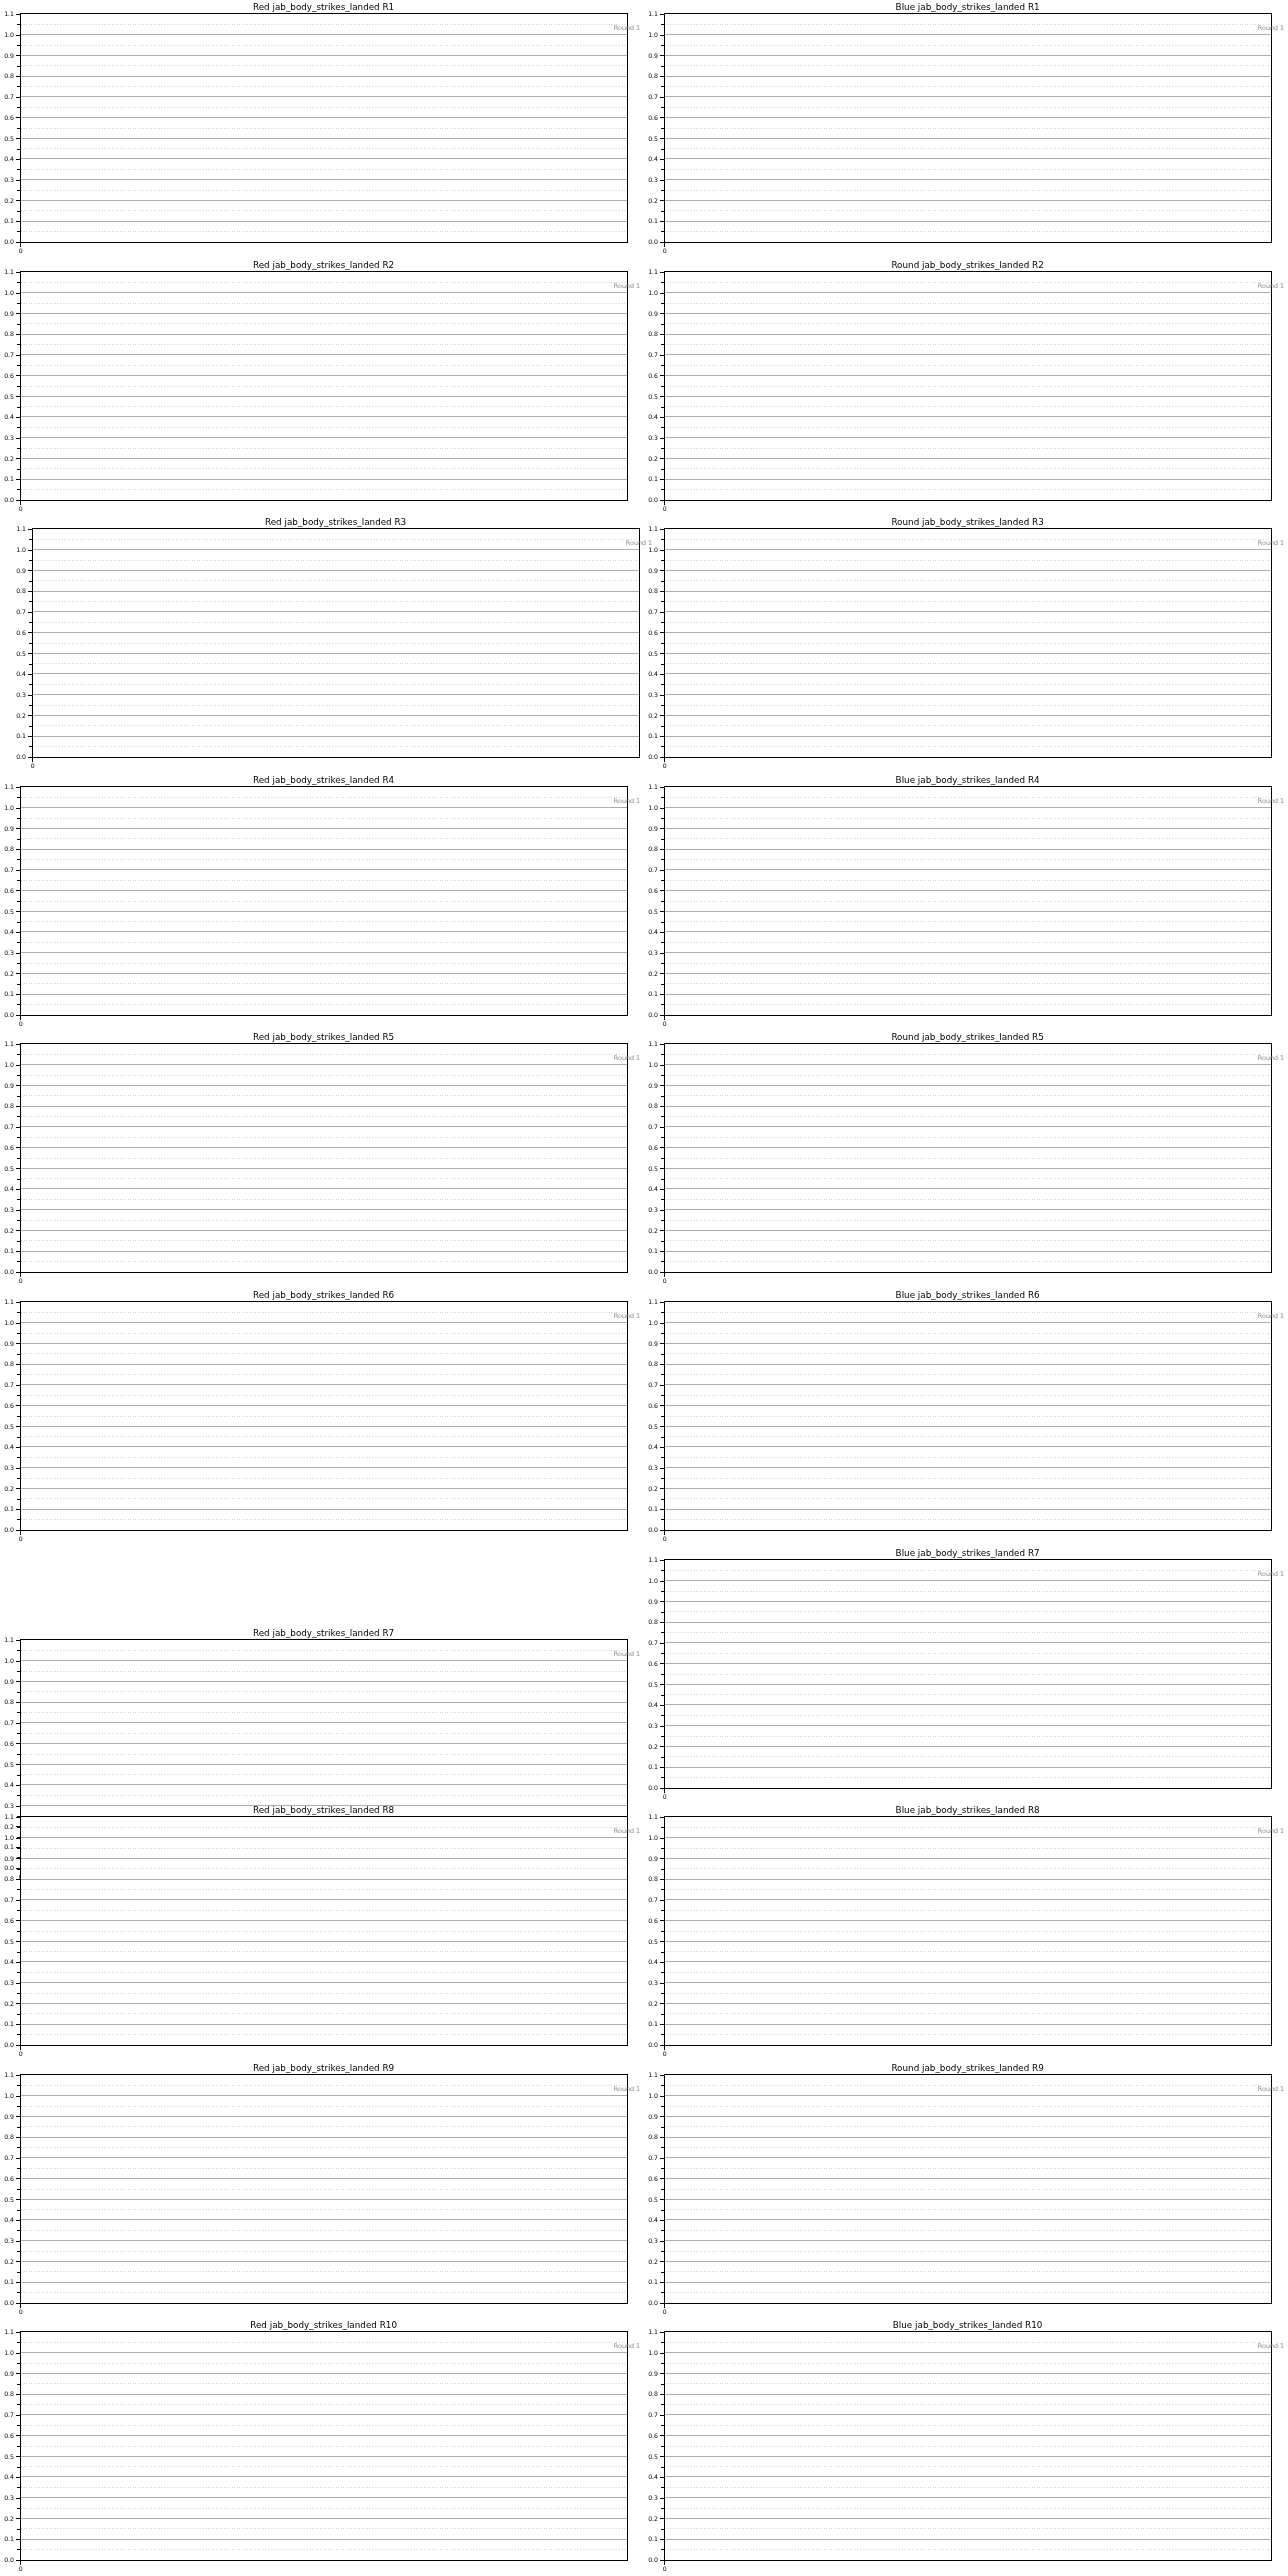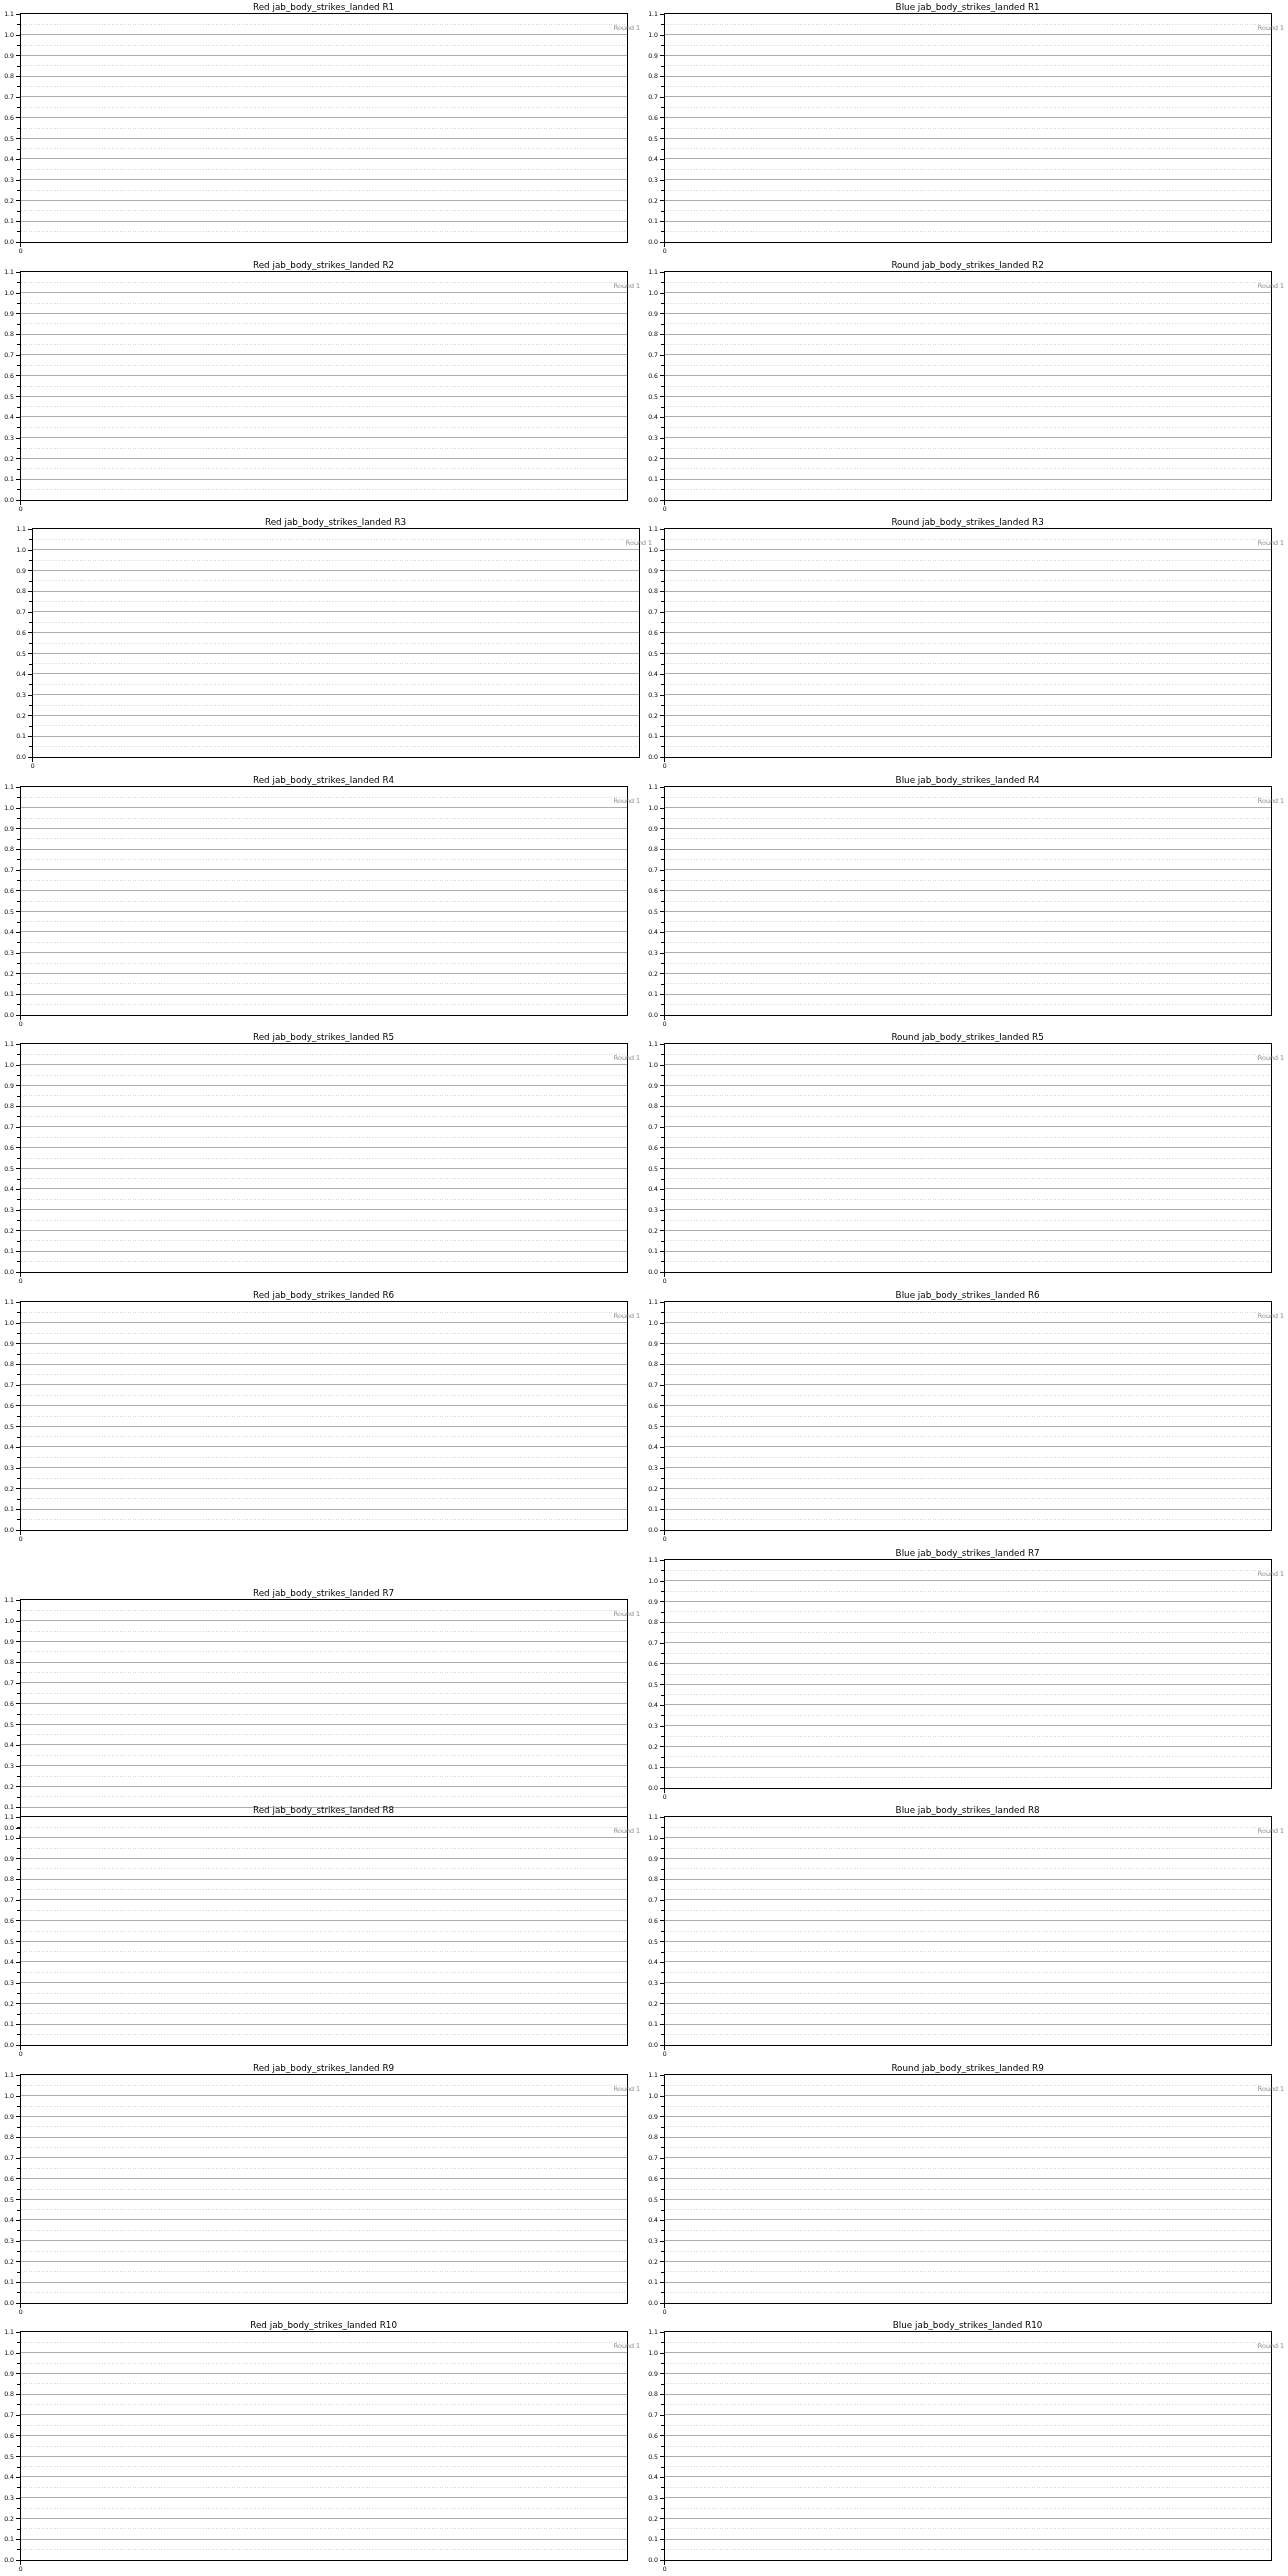--- a/index.html
+++ b/index.html
@@ -810,21 +810,21 @@
       <div class="y-tick-mark" style="top: 76px;"></div>
       <div class="y-tick-label" style="top: 72px;">0.8</div>
       <div class="y-tick-mark" style="top: 55px;"></div>
       <div class="y-tick-label" style="top: 52px;">0.9</div>
       <div class="y-tick-mark" style="top: 35px;"></div>
       <div class="y-tick-label" style="top: 31px;">1.0</div>
       <div class="y-tick-mark" style="top: 14px;"></div>
       <div class="y-tick-label" style="top: 10.3px;">1.1</div>
     </section>
 
-  <section class="chart-cell" style="left: 0px; top: 1586px;">
+  <section class="chart-cell" style="left: 0px; top: 1626px;">
     <div class="chart-title">Red jab_body_strikes_landed R7</div>
     <div class="plot-area">
         <div class="gridline-minor" style="top: 217px;"></div>
         <div class="gridline-minor" style="top: 196px;"></div>
         <div class="gridline-minor" style="top: 176px;"></div>
         <div class="gridline-minor" style="top: 155px;"></div>
         <div class="gridline-minor" style="top: 134px;"></div>
         <div class="gridline-minor" style="top: 114px;"></div>
         <div class="gridline-minor" style="top: 93px;"></div>
         <div class="gridline-minor" style="top: 72px;"></div>

